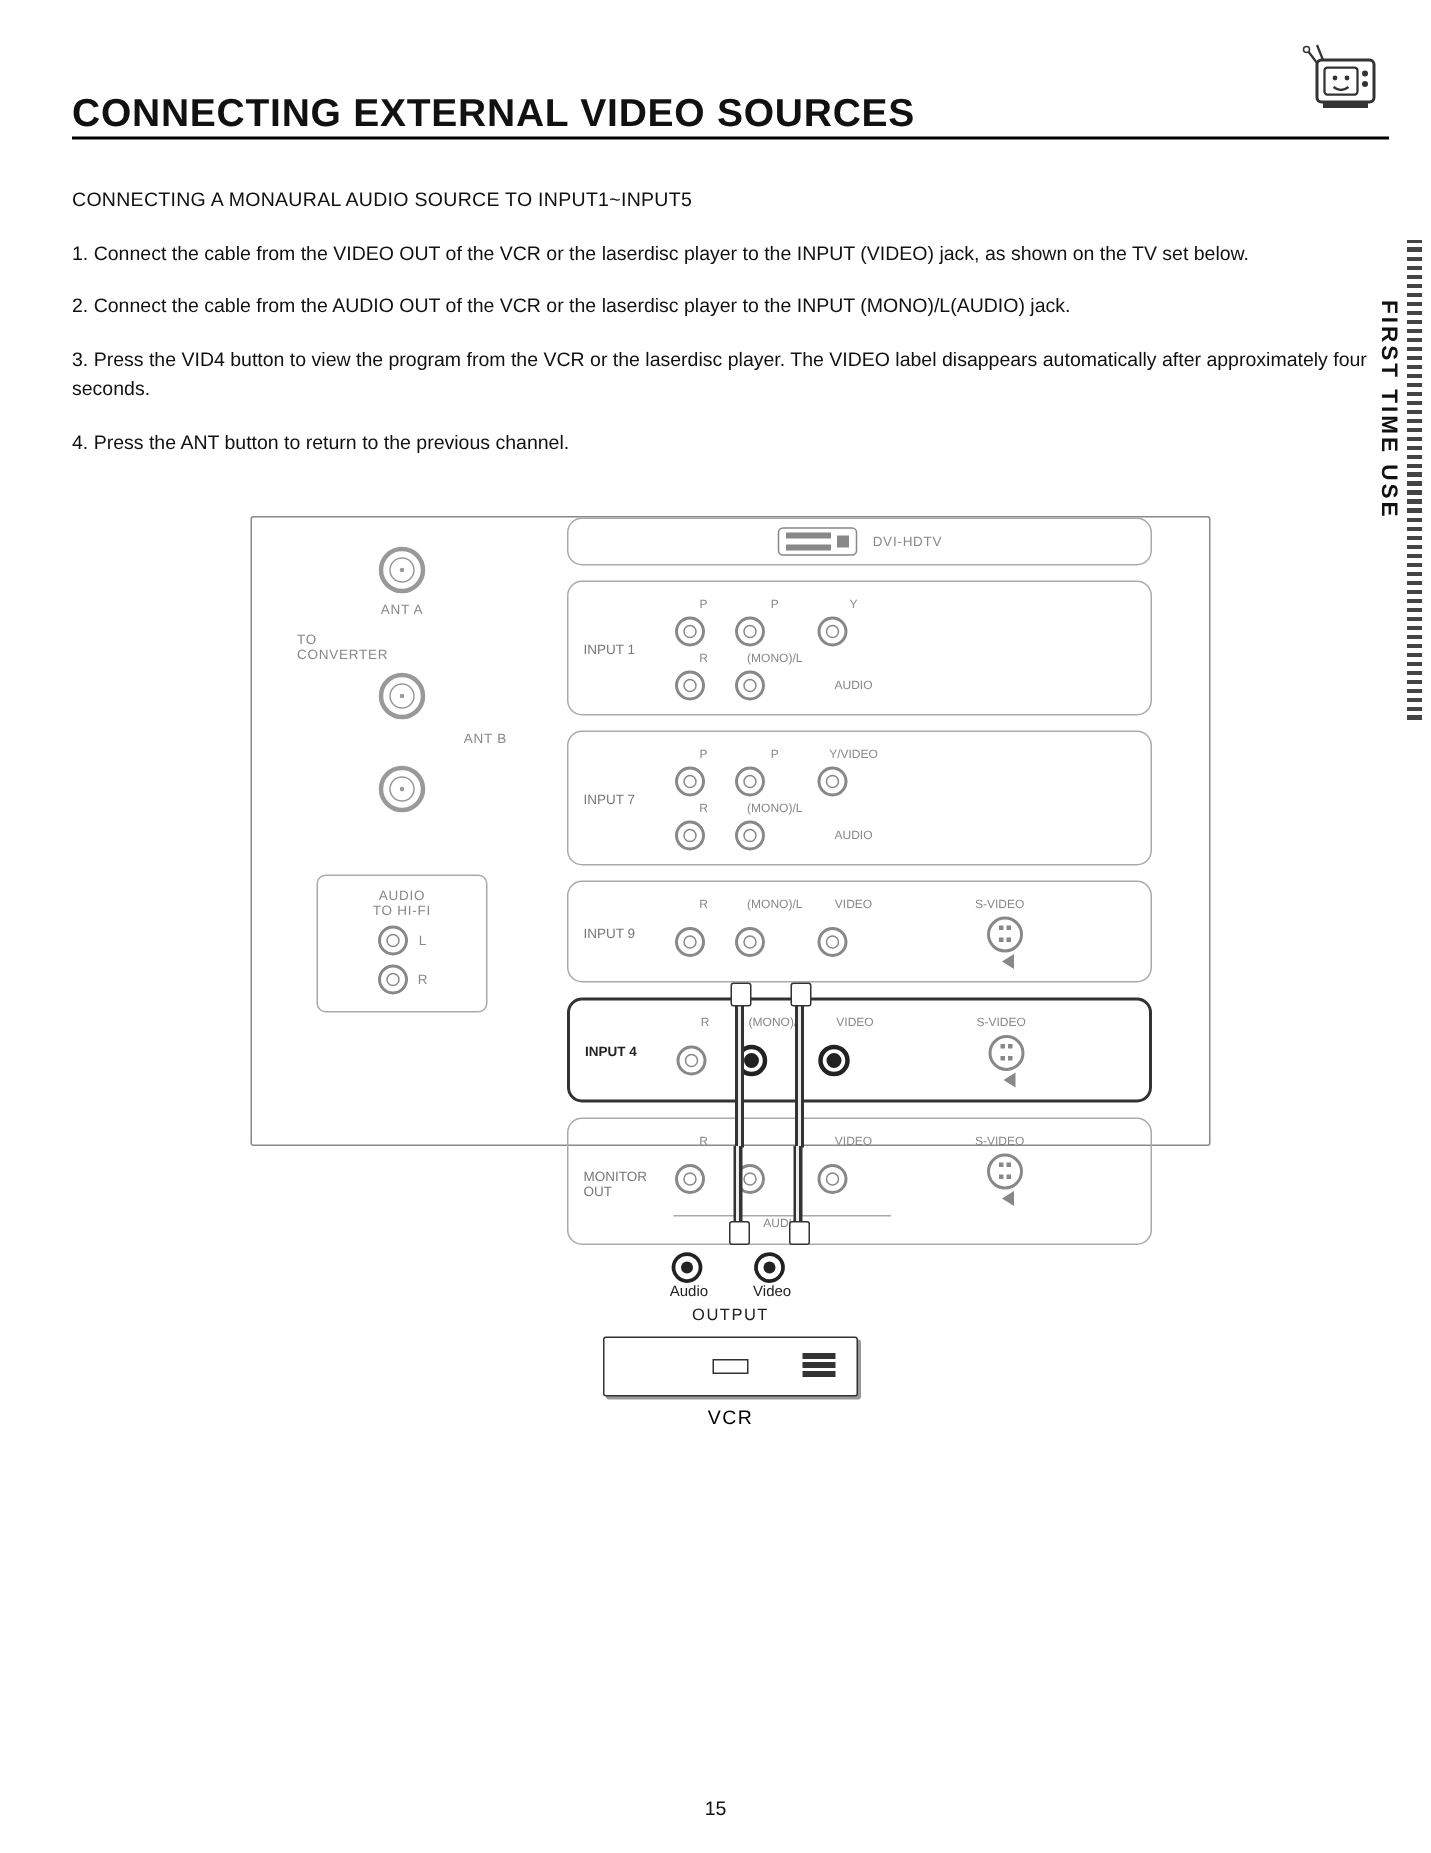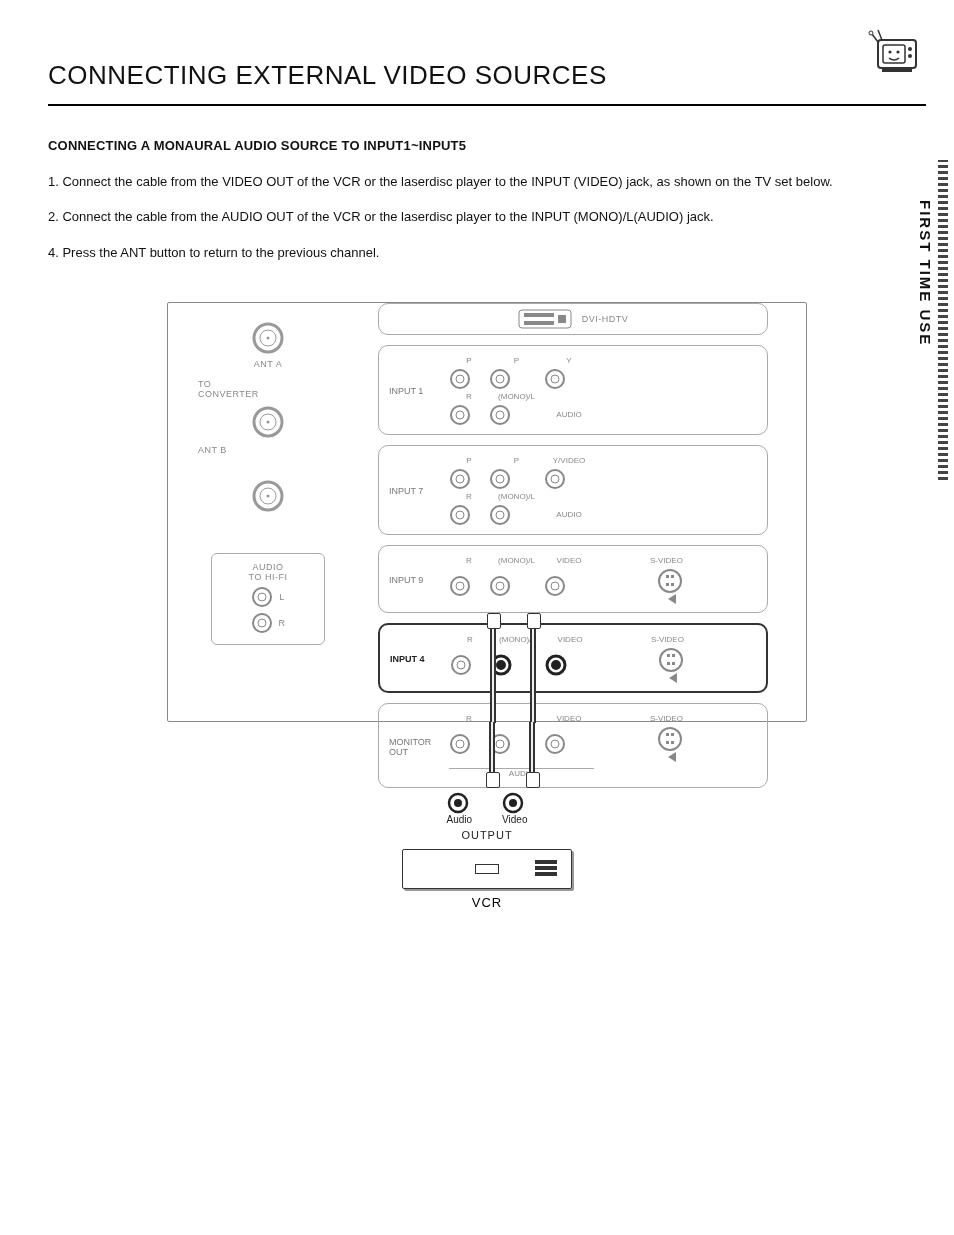--- a/index.html
+++ b/index.html
@@ -1,19 +1,19 @@
 <!DOCTYPE html>
 <html><head>
 <meta charset="utf-8">
 <style>
   html,body{margin:0;padding:0;background:#fff;color:#111;font-family:Arial,Helvetica,sans-serif}
   .page{width:954px;min-height:1235px;margin:0 auto;position:relative;box-sizing:border-box;padding:40px 28px 60px 48px}
   .icon-corner{position:absolute;right:32px;top:28px}
-  .title{font-size:26px;font-weight:normal;letter-spacing:.5px;text-transform:uppercase;border-bottom:2px solid #000;padding-bottom:13px;margin:20px 0 30px 0}
-  .subhead{font-weight:bold;font-size:13px;letter-spacing:.2px;margin:0 0 18px 0}
+  .title{font-size:26px;font-weight:bold;letter-spacing:.5px;text-transform:uppercase;border-bottom:2px solid #000;padding-bottom:0;margin:20px 0 30px 0}
+  .subhead{font-weight:normal;font-size:13px;letter-spacing:.2px;margin:0 0 18px 0}
   .body-copy{font-size:13px;line-height:1.5}
   .body-copy p{margin:0 0 16px 0}
   .indent{padding-left:18px;text-indent:-18px}
   .side-tab{position:absolute;right:6px;top:160px;width:30px;height:320px;border:0}
   .side-tab .stripes{position:absolute;right:0;top:0;width:10px;height:320px;background:repeating-linear-gradient(0deg,#444 0 3px,#fff 3px 6px)}
   .side-tab .label{position:absolute;right:14px;top:40px;writing-mode:vertical-rl;font-weight:bold;font-size:15px;letter-spacing:2px}
   .pagenum{position:absolute;bottom:22px;left:0;right:0;text-align:center;font-size:13px}
 
   
   .diagram{margin:40px auto 0 auto;width:640px;position:relative;font-size:9px;color:#555}
@@ -73,41 +73,42 @@
 
   <div class="side-tab">
     <div class="label">FIRST TIME USE</div>
     <div class="stripes"></div>
   </div>
 
   <div class="body-copy">
     <p class="subhead">CONNECTING A MONAURAL AUDIO SOURCE TO INPUT1~INPUT5</p>
     <p class="indent">1.   Connect the cable from the VIDEO OUT of the VCR or the laserdisc player to the INPUT (VIDEO) jack, as shown on the TV set below.</p>
     <p class="indent">2.   Connect the cable from the AUDIO OUT of the VCR or the laserdisc player to the INPUT (MONO)/L(AUDIO) jack.</p>
+    <p>3.   Press the VID4 button to view the program from the VCR or the laserdisc player.  The VIDEO label disappears automatically after approximately four seconds.</p>
     <p class="indent">4.   Press the ANT button to return to the previous channel.</p>
   </div>
 
   <div class="diagram">
     <div class="panel">
 
       <div class="leftcol">
         <svg class="ant" width="34" height="34">
             <circle cx="17" cy="17" r="14" fill="#fff" stroke="#999" stroke-width="3"></circle>
             <circle cx="17" cy="17" r="8" fill="#fff" stroke="#999"></circle>
             <circle cx="17" cy="17" r="1.5" fill="#999"></circle>
           </svg>
         <div class="lbl" style="text-align:center;margin:4px 0 10px 0">ANT A</div>
         <div class="lbl" style="white-space:pre;text-align:left;margin-bottom:6px">TO
 CONVERTER</div>
         <svg class="ant" width="34" height="34">
             <circle cx="17" cy="17" r="14" fill="#fff" stroke="#999" stroke-width="3"></circle>
             <circle cx="17" cy="17" r="8" fill="#fff" stroke="#999"></circle>
             <circle cx="17" cy="17" r="1.5" fill="#999"></circle>
           </svg>
-        <div class="lbl" style="text-align:left;margin:6px 0 24px 0">ANT B</div>
+        <div class="lbl" style="text-align:right;margin:6px 0 12px 0">ANT B</div>
         <svg class="ant" width="34" height="34">
             <circle cx="17" cy="17" r="14" fill="#fff" stroke="#999" stroke-width="3"></circle>
             <circle cx="17" cy="17" r="8" fill="#fff" stroke="#999"></circle>
             <circle cx="17" cy="17" r="1.5" fill="#999"></circle>
           </svg>
 
         <div class="audio-hifi">
           <div class="lbl" style="white-space:pre">AUDIO
 TO HI-FI</div>
           <div class="pair">
@@ -349,13 +350,14 @@
             </svg>
           <div>Video</div>
         </div>
       </div>
       <div class="vcr-out">OUTPUT</div>
       <div class="vcr-unit"></div>
       <div class="vcr-cap">VCR</div>
     </div>
   </div>
 
+  <div class="pagenum">15</div>
 </div>
 
 </body></html>

